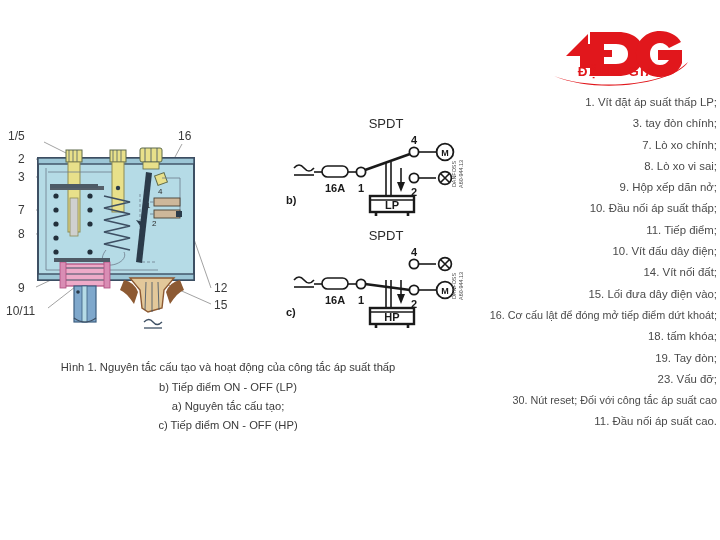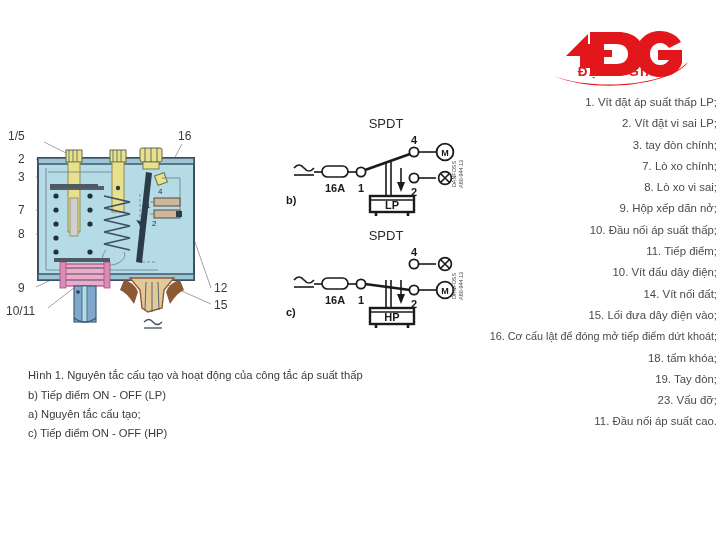--- a/index.html
+++ b/index.html
@@ -34,24 +34,24 @@
   #circuits {
     position: absolute; left: 258px; top: 112px;
     width: 200px; height: 230px; margin-left: 28px;
   }
   #circuits svg { display: block; }
 
   
   #caption {
     position: absolute; left: 28px; top: 358px;
     width: 400px;
+    text-align: center;
     color: #3a3a3a;
     font-size: 11.2px;
     line-height: 19px;
-    margin-top: 8px;
   }
   #caption .cap-title { margin-bottom: 1px; }
   #caption .cap-sub { }
 
   
   #legend {
     position: absolute; left: 455px; top: 92px;
     width: 262px;
   }
   #legend .leg-item {
@@ -342,30 +342,30 @@
 
   <div id="caption">
     <div class="cap-title">Hình 1. Nguyên tắc cấu tạo và hoạt động của công tắc áp suất thấp</div>
     <div class="cap-sub">b) Tiếp điểm ON - OFF (LP)</div>
     <div class="cap-sub">a) Nguyên tắc cấu tạo;</div>
     <div class="cap-sub">c) Tiếp điểm ON - OFF (HP)</div>
   </div>
 
   <div id="legend">
     <div class="leg-item">1. Vít đặt áp suất thấp LP;</div>
-    <div class="leg-item">2. Vít đặt vi sai LP;</div>
     <div class="leg-item">3. tay đòn chính;</div>
     <div class="leg-item">7. Lò xo chính;</div>
     <div class="leg-item">8. Lò xo vi sai;</div>
     <div class="leg-item">9. Hộp xếp dãn nở;</div>
     <div class="leg-item">10. Đầu nối áp suất thấp;</div>
     <div class="leg-item">11. Tiếp điểm;</div>
     <div class="leg-item">10. Vít đấu dây điện;</div>
     <div class="leg-item">14. Vít nối đất;</div>
     <div class="leg-item">15. Lối đưa dây điện vào;</div>
     <div class="leg-item small">16. Cơ cấu lật để đóng mở tiếp điểm dứt khoát;</div>
     <div class="leg-item">18. tấm khóa;</div>
     <div class="leg-item">19. Tay đòn;</div>
     <div class="leg-item">23. Vấu đỡ;</div>
+    <div class="leg-item small">30. Nút reset; Đối với công tắc áp suất cao</div>
     <div class="leg-item">11. Đầu nối áp suất cao.</div>
   </div>
 
 </div>
 
 </body></html>

